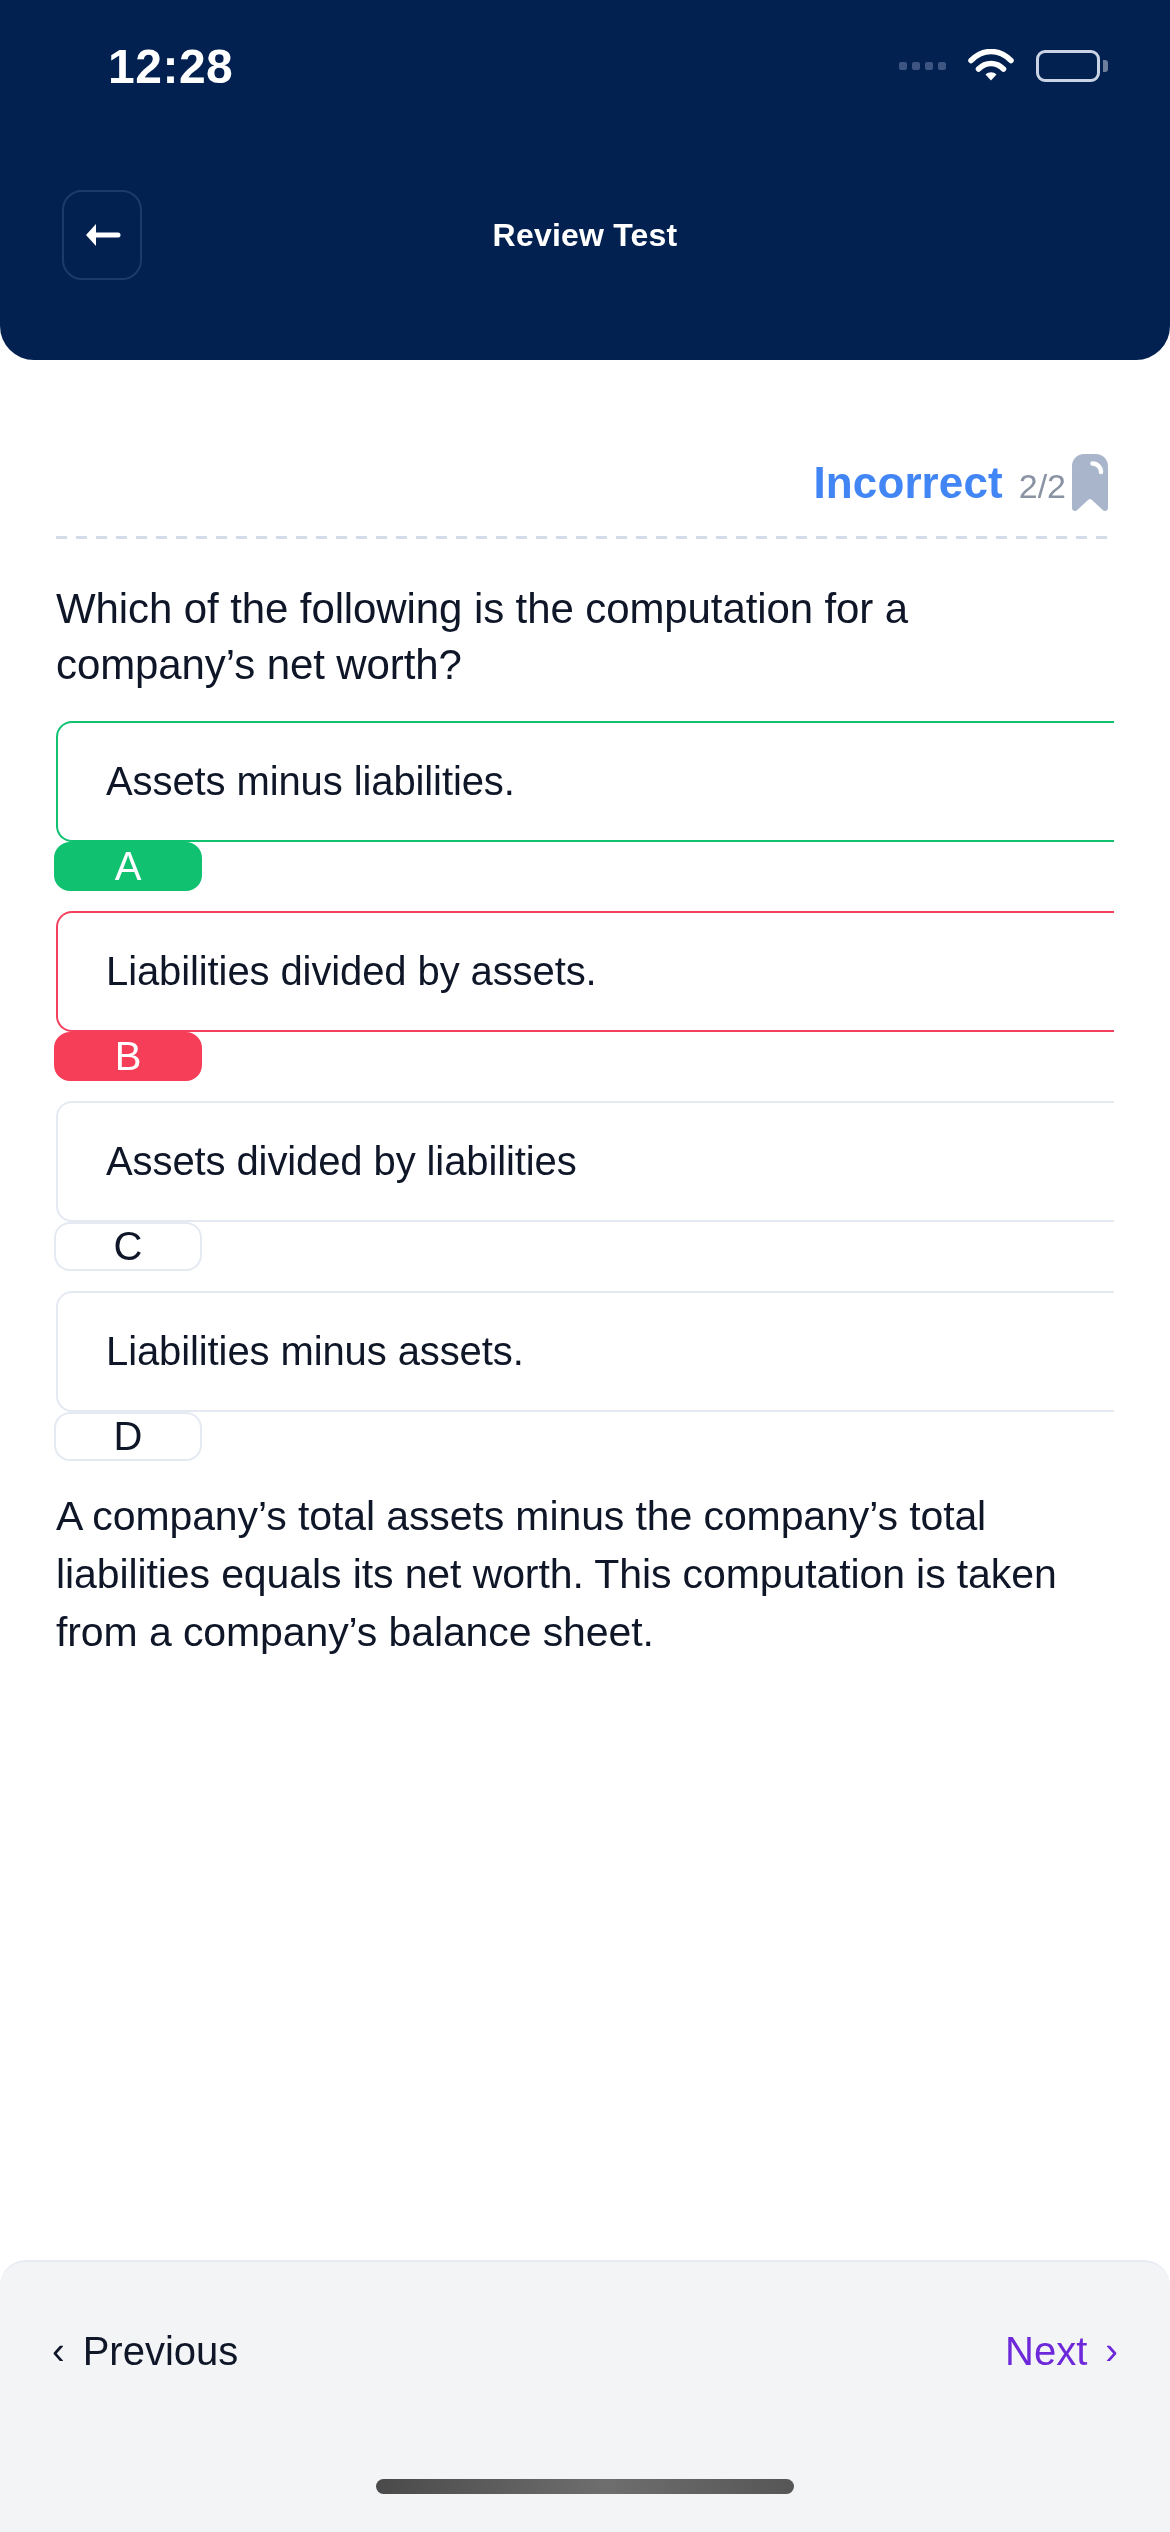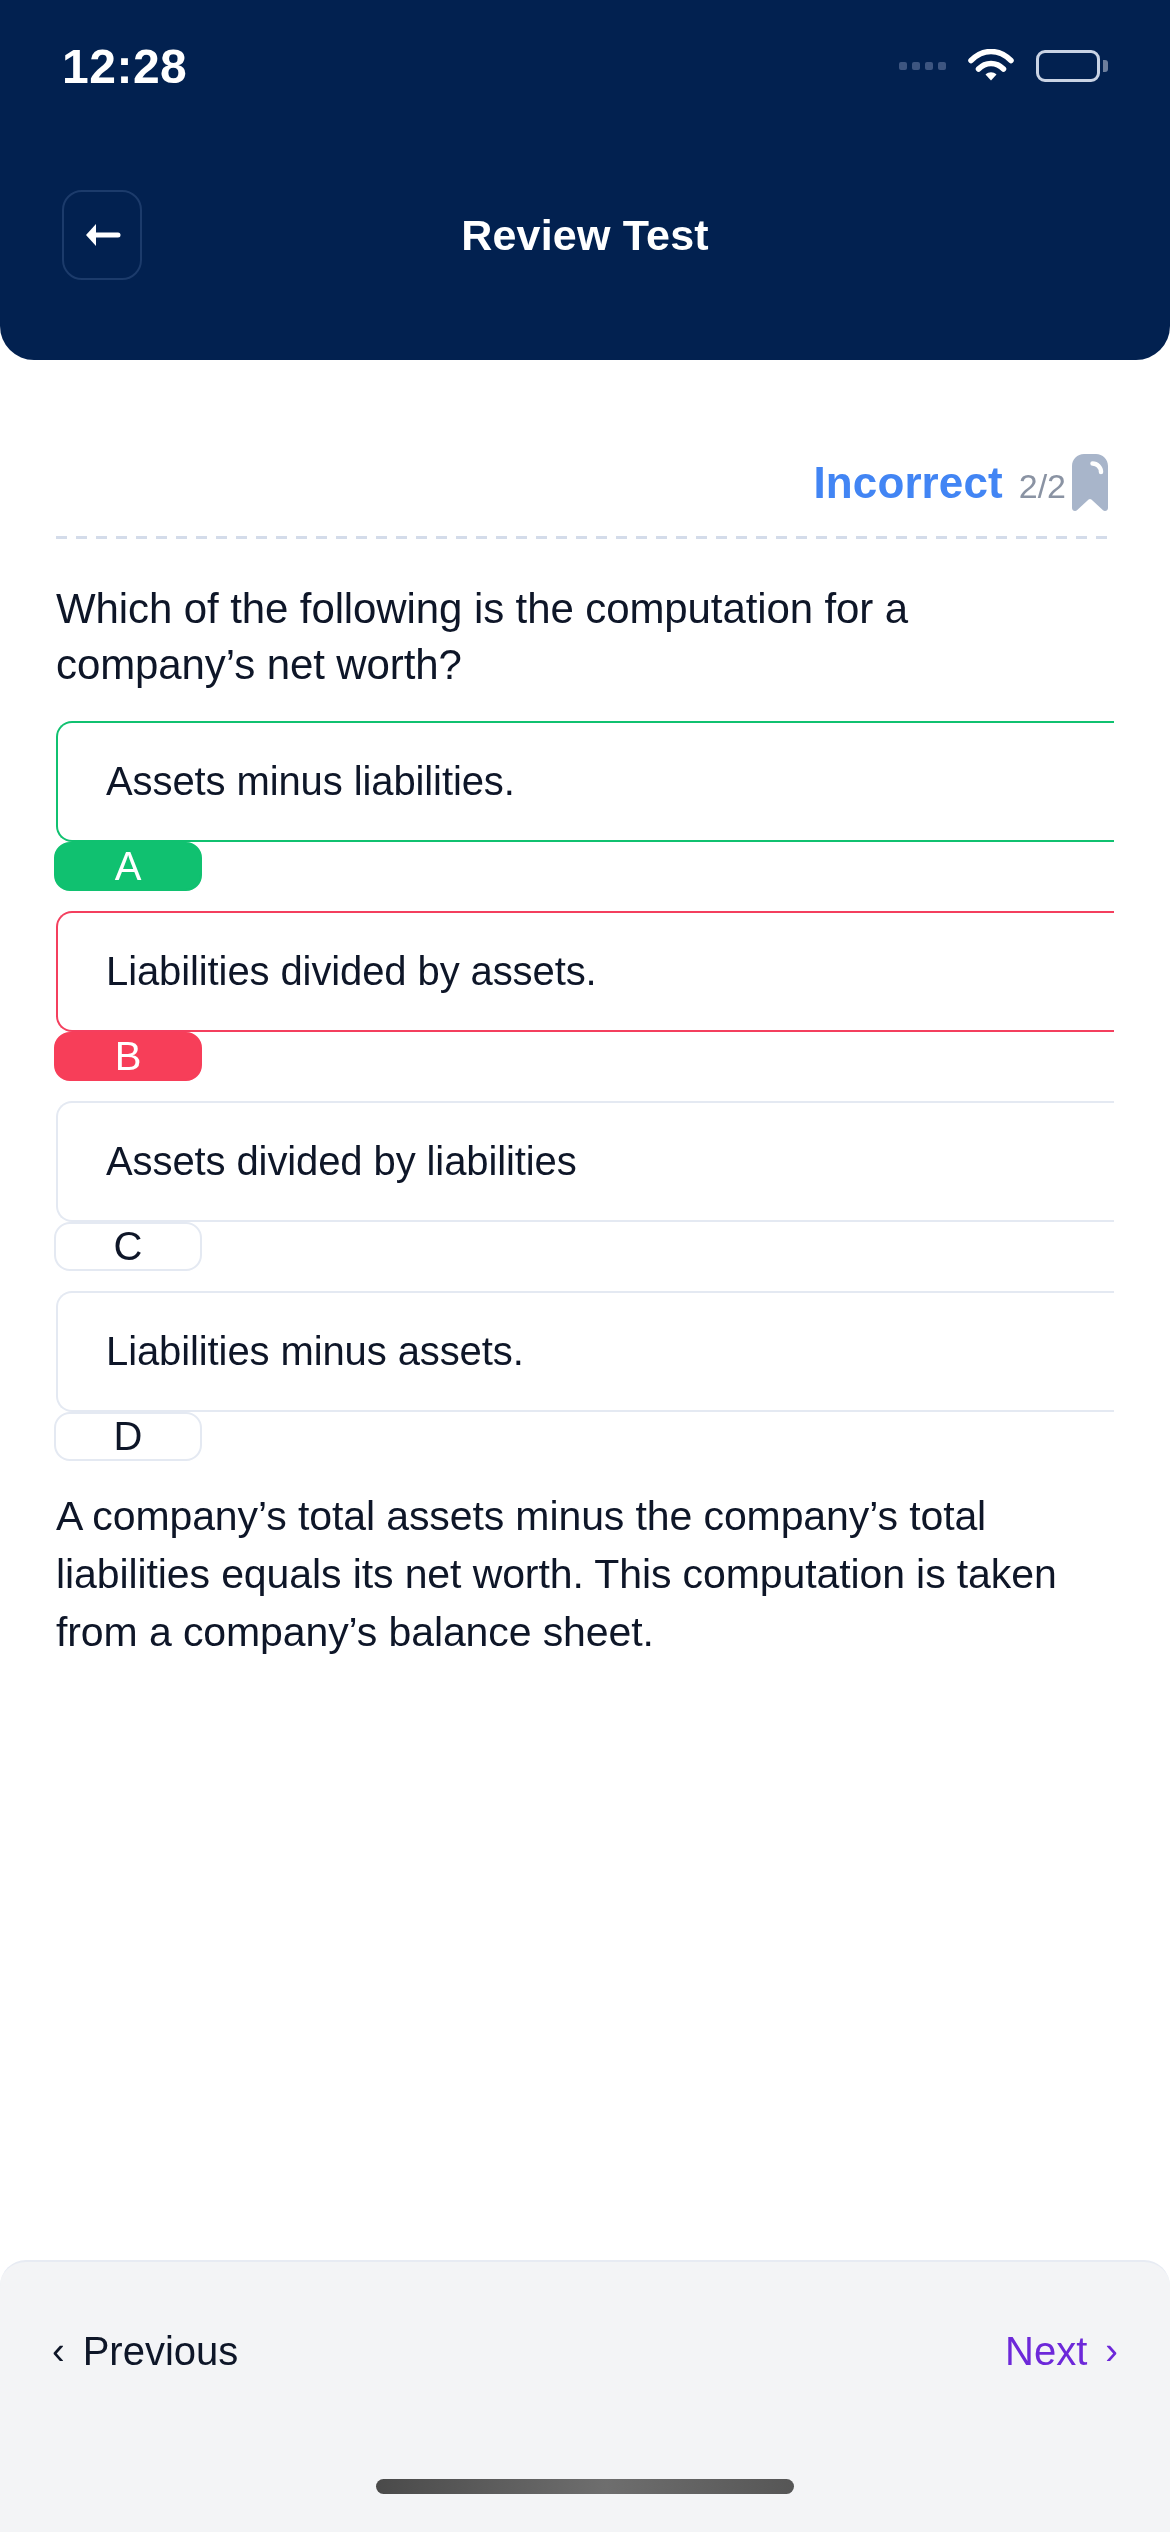--- a/index.html
+++ b/index.html
@@ -23,20 +23,21 @@
     border-bottom-left-radius:34px;
     border-bottom-right-radius:34px;
     height:360px;
     flex:0 0 auto;
     position:relative;
   }
   .statusbar {
     height:110px;
     display:flex; align-items:center; justify-content:space-between;
     padding:22px 62px 0 62px;
+    margin-left:46px;
   }
   .status-time {
     color:#ffffff;
     font-size:48px;
     font-weight:600;
     letter-spacing:0.5px;
   }
   .status-icons {
     display:flex; align-items:center; gap:22px;
   }
@@ -77,21 +78,21 @@
     display:flex; align-items:center; justify-content:center;
     background:transparent;
     position:relative; z-index:2;
   }
   .back-arrow { width:40px; height:34px; display:block; }
   .nav-title {
     position:absolute;
     left:0; right:0;
     text-align:center;
     color:#ffffff;
-    font-size:43px;
+    font-size:32px;
     font-weight:600;
     letter-spacing:0.2px;
     pointer-events:none;
   }
 
   
   .content {
     flex:1 1 auto;
     padding:0 56px;
     overflow:hidden;

